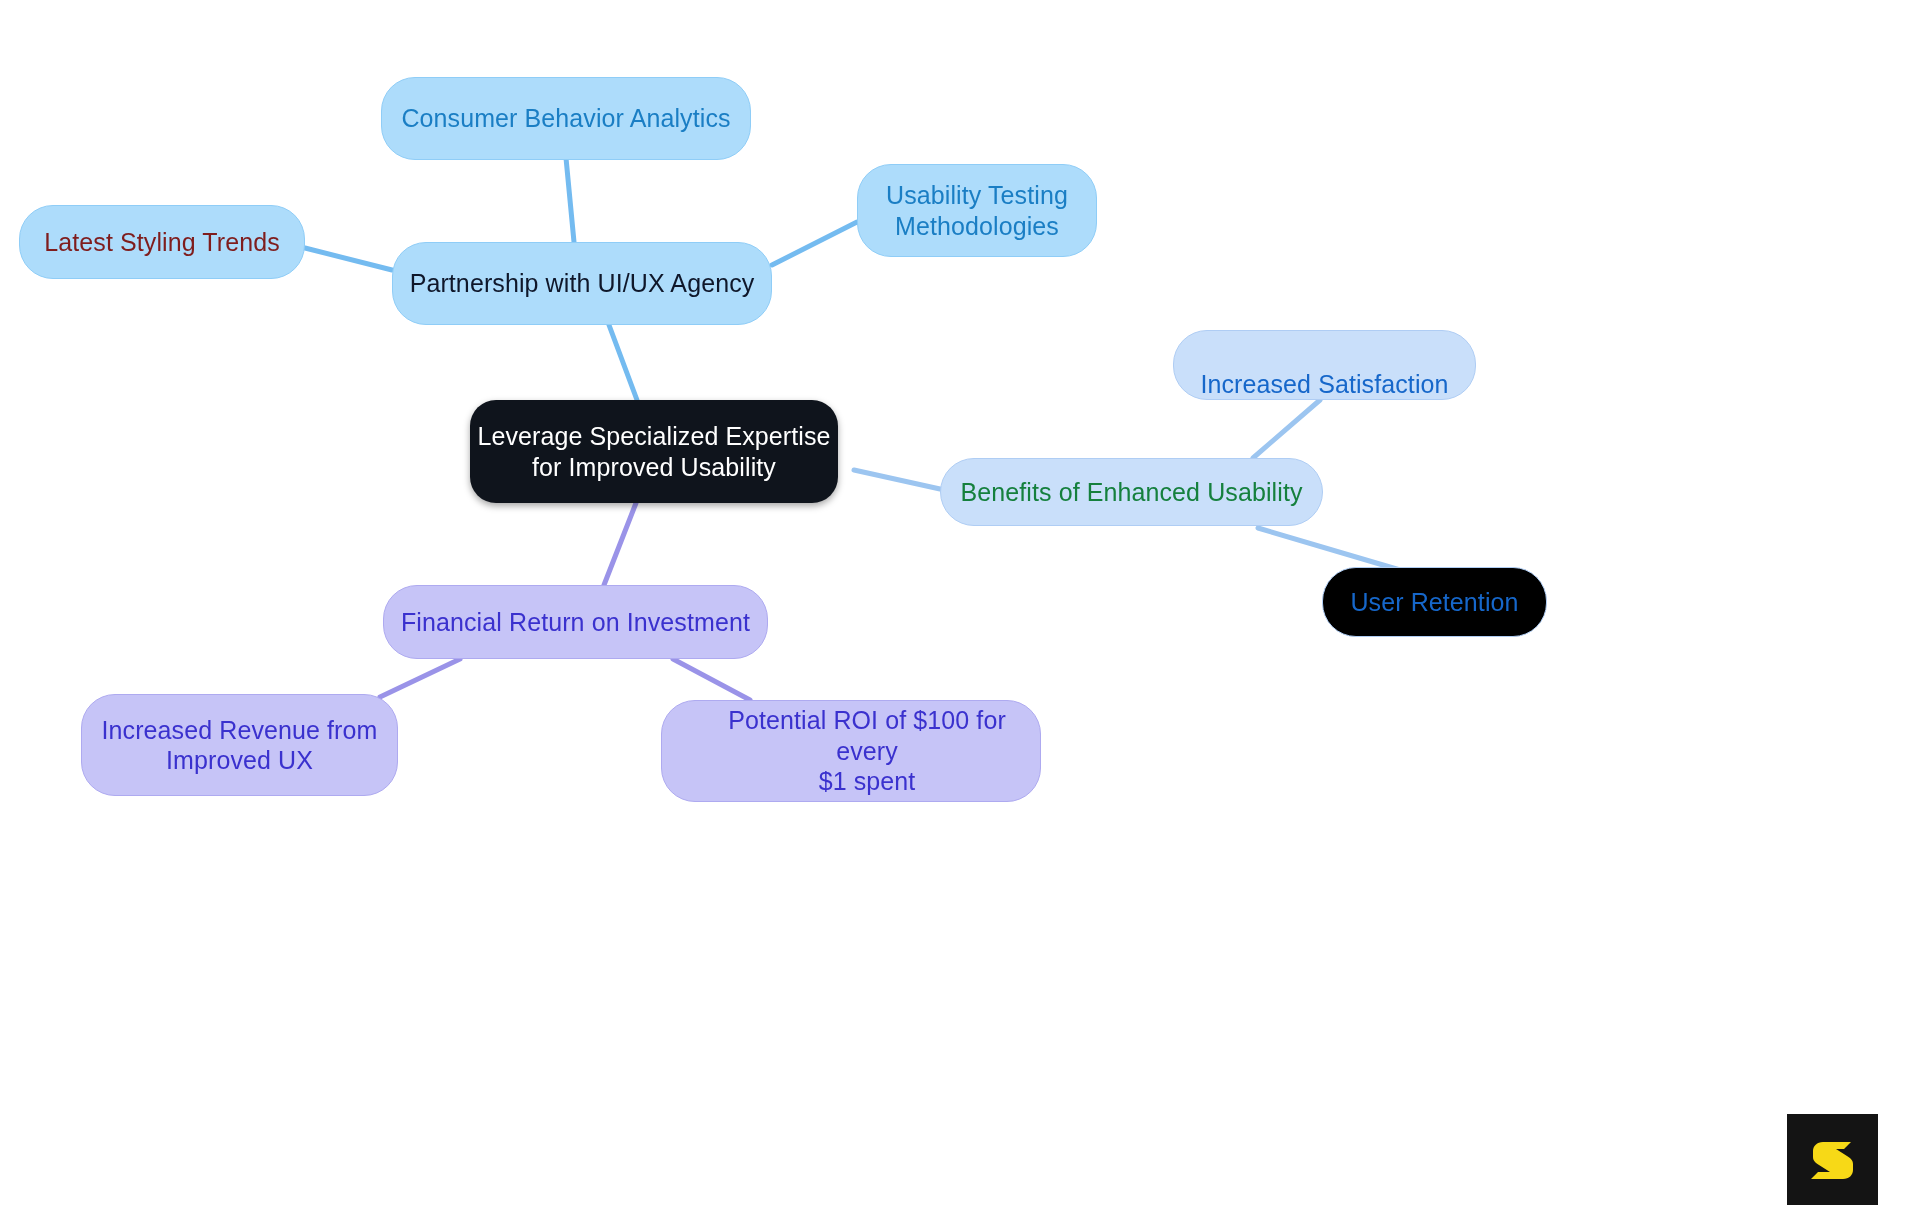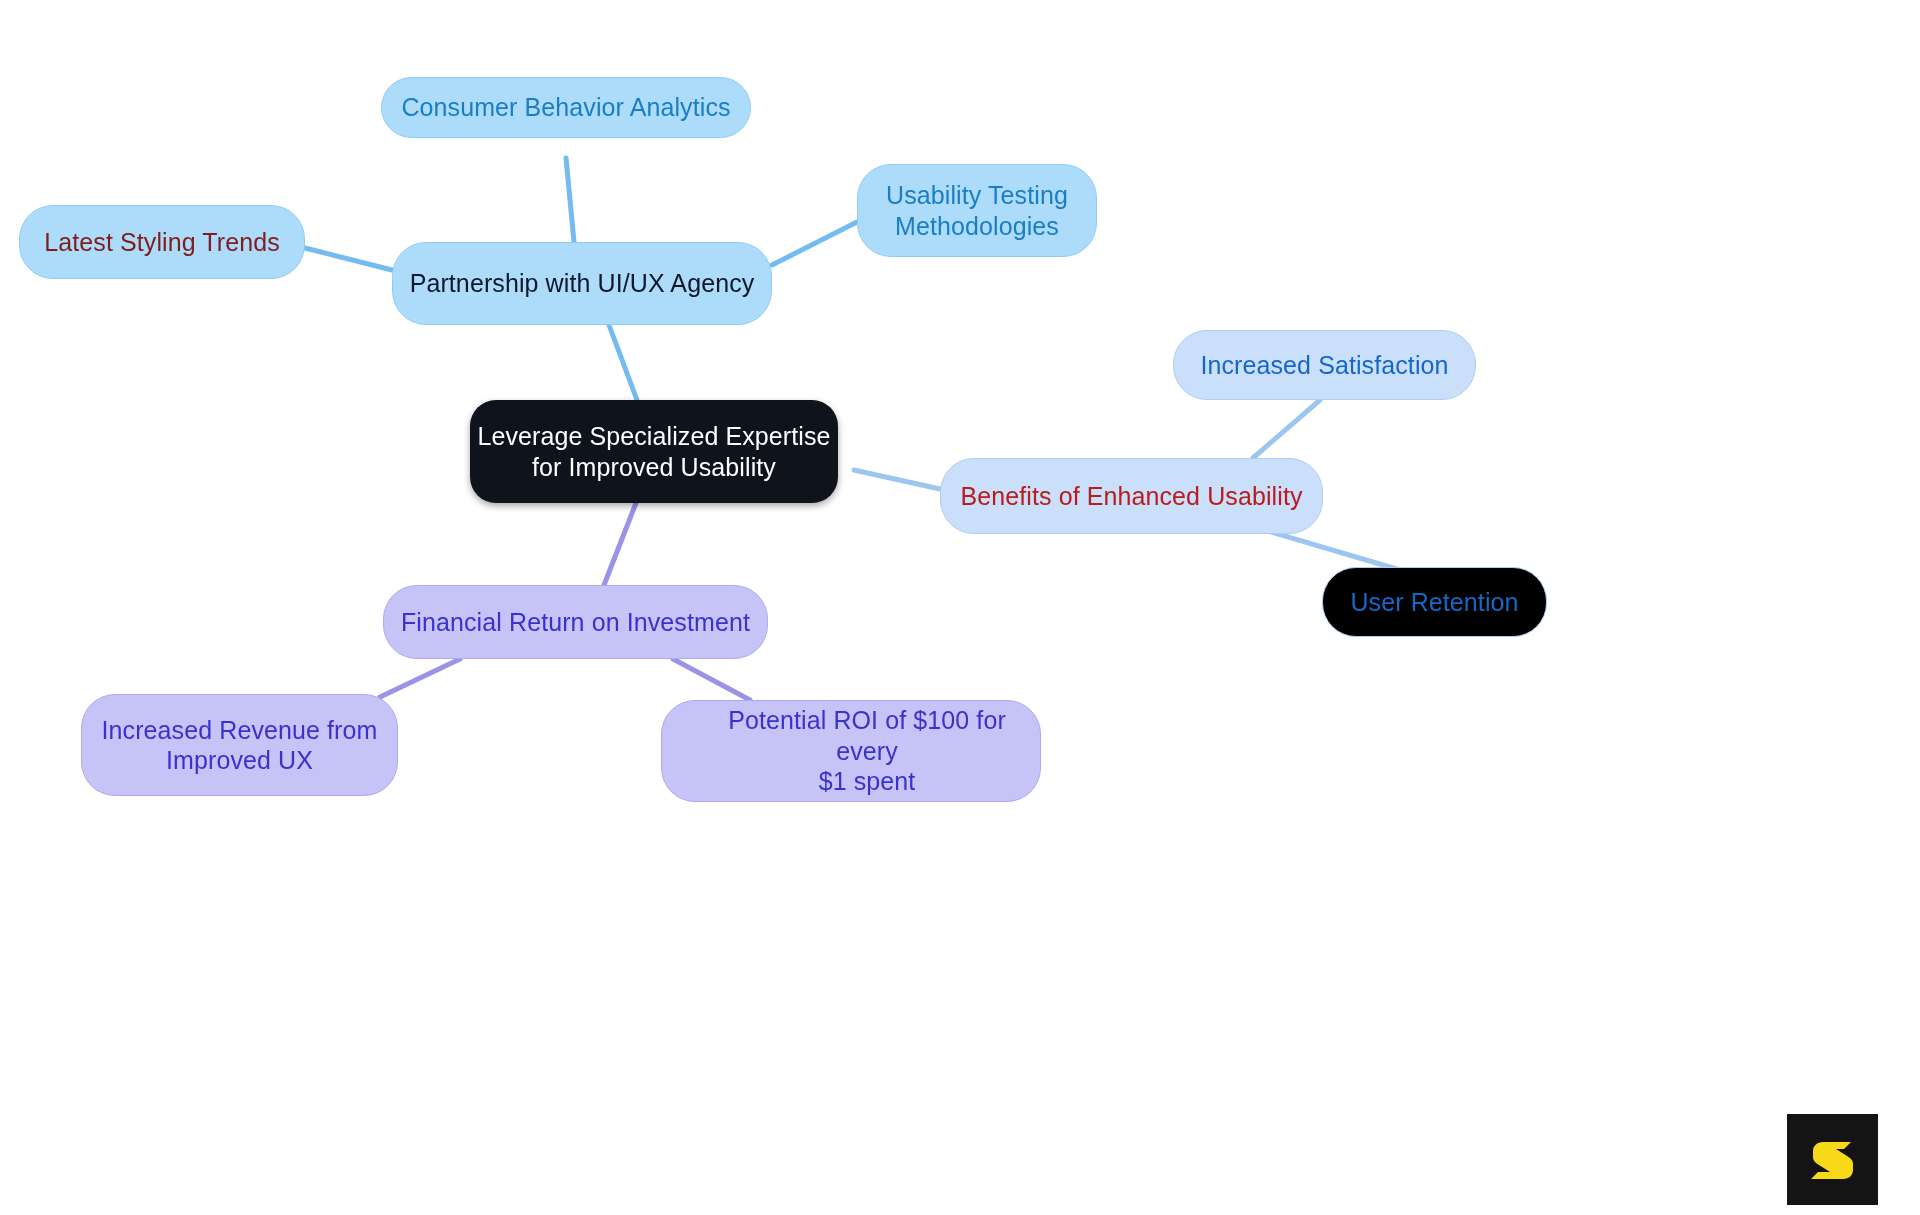--- a/index.html
+++ b/index.html
@@ -87,26 +87,26 @@
       <line x1="1258" y1="528" x2="1400" y2="570" stroke="#9CC5F0" stroke-width="5" stroke-linecap="round"></line>
       <line x1="636" y1="503" x2="604" y2="585" stroke="#9A93E8" stroke-width="5" stroke-linecap="round"></line>
       <line x1="460" y1="659" x2="380" y2="697" stroke="#9A93E8" stroke-width="5" stroke-linecap="round"></line>
       <line x1="673" y1="659" x2="750" y2="700" stroke="#9A93E8" stroke-width="5" stroke-linecap="round"></line>
     </svg>
 
   <div id="node-layer">
       <div class="node node-root" style="left: 470px; top: 400px; width: 368px; height: 103px; background: rgb(15, 20, 28); color: rgb(255, 255, 255);"><span>Leverage Specialized Expertise
 for Improved Usability</span></div>
       <div class="node node-blue" style="left: 392px; top: 242px; width: 380px; height: 83px; background: rgb(173, 220, 251); color: #0f172a;"><span>Partnership with UI/UX Agency</span></div>
-      <div class="node node-blue" style="left: 381px; top: 77px; width: 370px; height: 61px; background: rgb(173, 220, 251); color: rgb(26, 126, 196);"><span>Consumer Behavior Analytics</span></div>
+      <div class="node node-blue" style="left: 381px; top: 77px; width: 370px; height: 83px; background: rgb(173, 220, 251); color: rgb(26, 126, 196);"><span>Consumer Behavior Analytics</span></div>
       <div class="node node-blue" style="left: 19px; top: 205px; width: 286px; height: 74px; background: rgb(173, 220, 251); color: #7f1d1d;"><span>Latest Styling Trends</span></div>
       <div class="node node-blue" style="left: 857px; top: 164px; width: 240px; height: 93px; background: rgb(173, 220, 251); color: rgb(26, 126, 196); text-align: center;"><span>Usability Testing
 Methodologies</span></div>
-      <div class="node node-periwinkle" style="left: 940px; top: 458px; width: 383px; height: 76px; background: rgb(201, 223, 250); color: #b91c1c;"><span>Benefits of Enhanced Usability</span></div>
-      <div class="node node-periwinkle" style="left: 1173px; top: 330px; width: 303px; height: 70px; background: rgb(201, 223, 250); color: rgb(22, 103, 202);"><span>Increased Satisfaction</span></div>
+      <div class="node node-periwinkle" style="left: 940px; top: 458px; width: 383px; height: 68px; background: rgb(201, 223, 250); color: #15803d;"><span>Benefits of Enhanced Usability</span></div>
+      <div class="node node-periwinkle" style="left: 1173px; top: 330px; width: 303px; height: 70px; background: rgb(201, 223, 250); color: rgb(22, 103, 202); align-items: flex-end;"><span>Increased Satisfaction</span></div>
       <div class="node node-periwinkle" style="left: 1322px; top: 567px; width: 225px; height: 70px; background: #000000; color: rgb(22, 103, 202);"><span>User Retention</span></div>
       <div class="node node-purple" style="left: 383px; top: 585px; width: 385px; height: 74px; background: rgb(198, 196, 247); color: rgb(58, 49, 206);"><span>Financial Return on Investment</span></div>
       <div class="node node-purple" style="left: 81px; top: 694px; width: 317px; height: 102px; background: rgb(198, 196, 247); color: rgb(58, 49, 206);"><span>Increased Revenue from
 Improved UX</span></div>
       <div class="node node-purple" style="left: 661px; top: 700px; width: 380px; height: 102px; background: rgb(198, 196, 247); color: rgb(58, 49, 206); padding-left: 32px;"><span>Potential ROI of $100 for every
 $1 spent</span></div>
     </div>
 
   <div class="logo" id="logo-box" style="left: 1787px; top: 1114px; width: 91px; height: 91px; background: rgb(20, 20, 20);">
     <svg width="60" height="60" viewBox="0 0 60 60">

